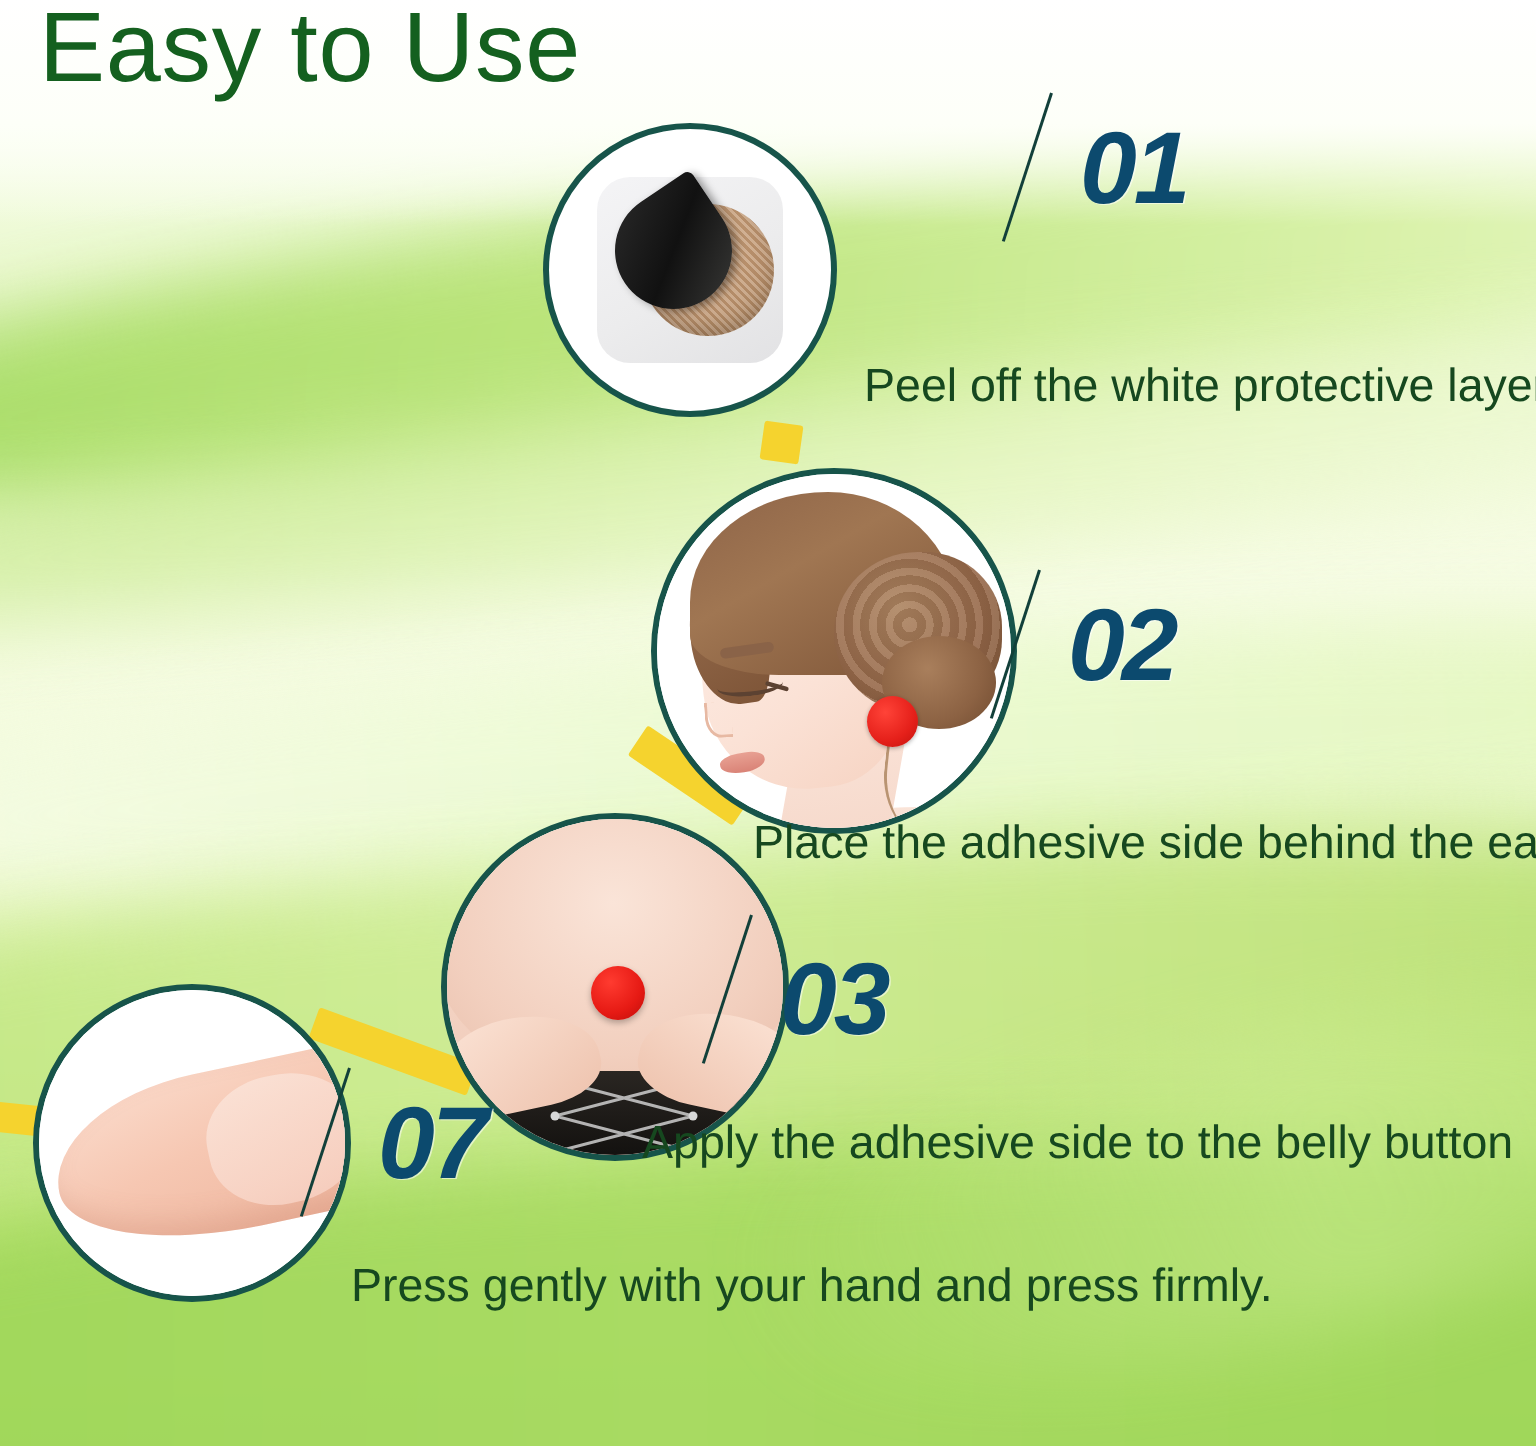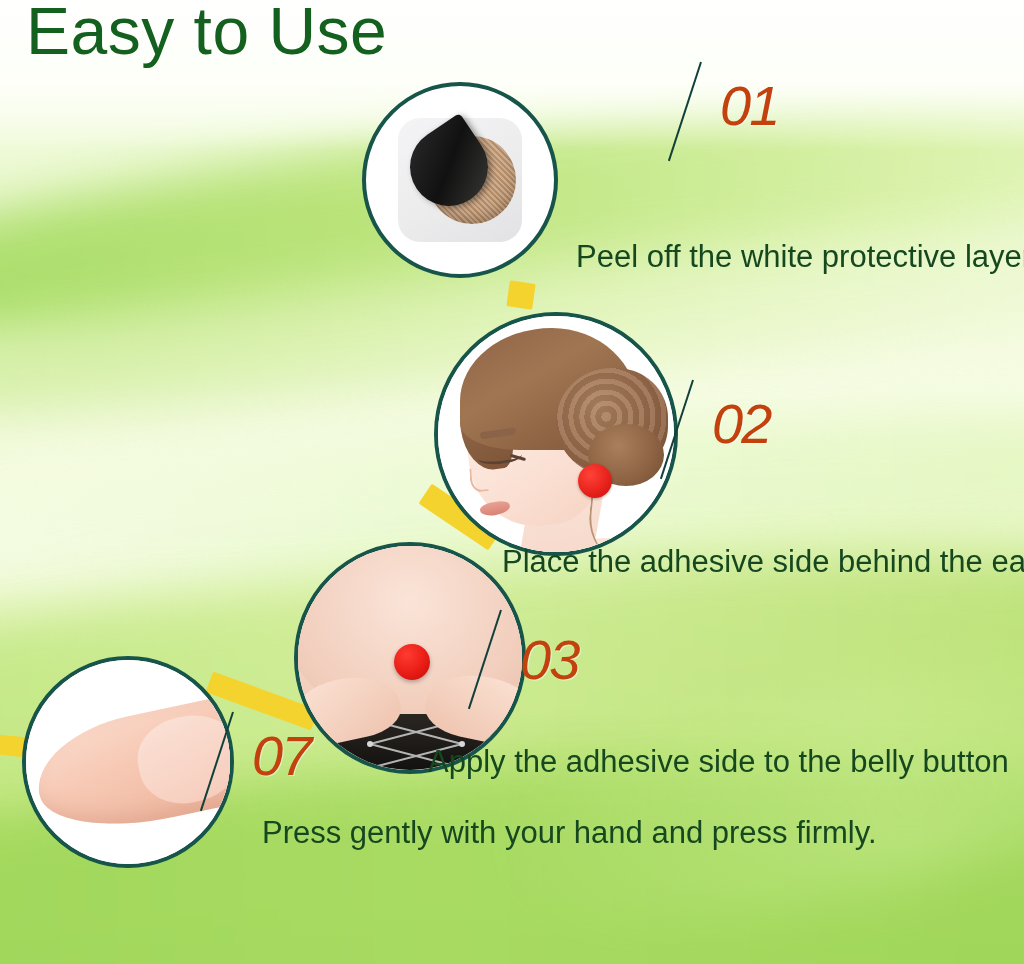--- a/index.html
+++ b/index.html
@@ -272,23 +272,23 @@
     position:absolute;left:112px;top:56px;width:104px;height:86px;
     background:linear-gradient(160deg,#fbe5da 0%,#f7cfc0 100%);
     border-radius:45% 50% 50% 45%;
     transform:rotate(-12deg);
     opacity:.85;
   }
 
   
   .stepnum{
     position:absolute;
-    font-size:56px;line-height:1;
-    font-weight:normal;font-style:italic;
-    color:#c2410c;
+    font-size:68px;line-height:1;
+    font-weight:bold;font-style:italic;
+    color:#0c4a6e;
     letter-spacing:-2px;
     text-shadow:1px 1px 0 rgba(255,255,255,.55);
     white-space:nowrap;
   }
   .slash{
     position:absolute;
     width:2px;height:104px;
     background:#12403a;
     transform:rotate(18deg);
     transform-origin:top center;
@@ -305,21 +305,21 @@
   
   .cap{
     position:absolute;
     font-size:31px;line-height:1.1;
     color:#16481f;
     white-space:nowrap;
   }
   .cap1{ left:576px; top:240px; }
   .cap2{ left:502px; top:545px; }
   .cap3{ left:428px; top:745px; }
-  .cap4{ left:234px; top:816px;margin-left:28px; }
+  .cap4{ left:234px; top:840px; }
 </style>
 </head>
 <body>
 
 <div id="stage">
 
   <div class="bg-base"></div>
   <div class="wave wave1"></div>
   <div class="wave wave2"></div>
   <div class="wave wave3"></div>

